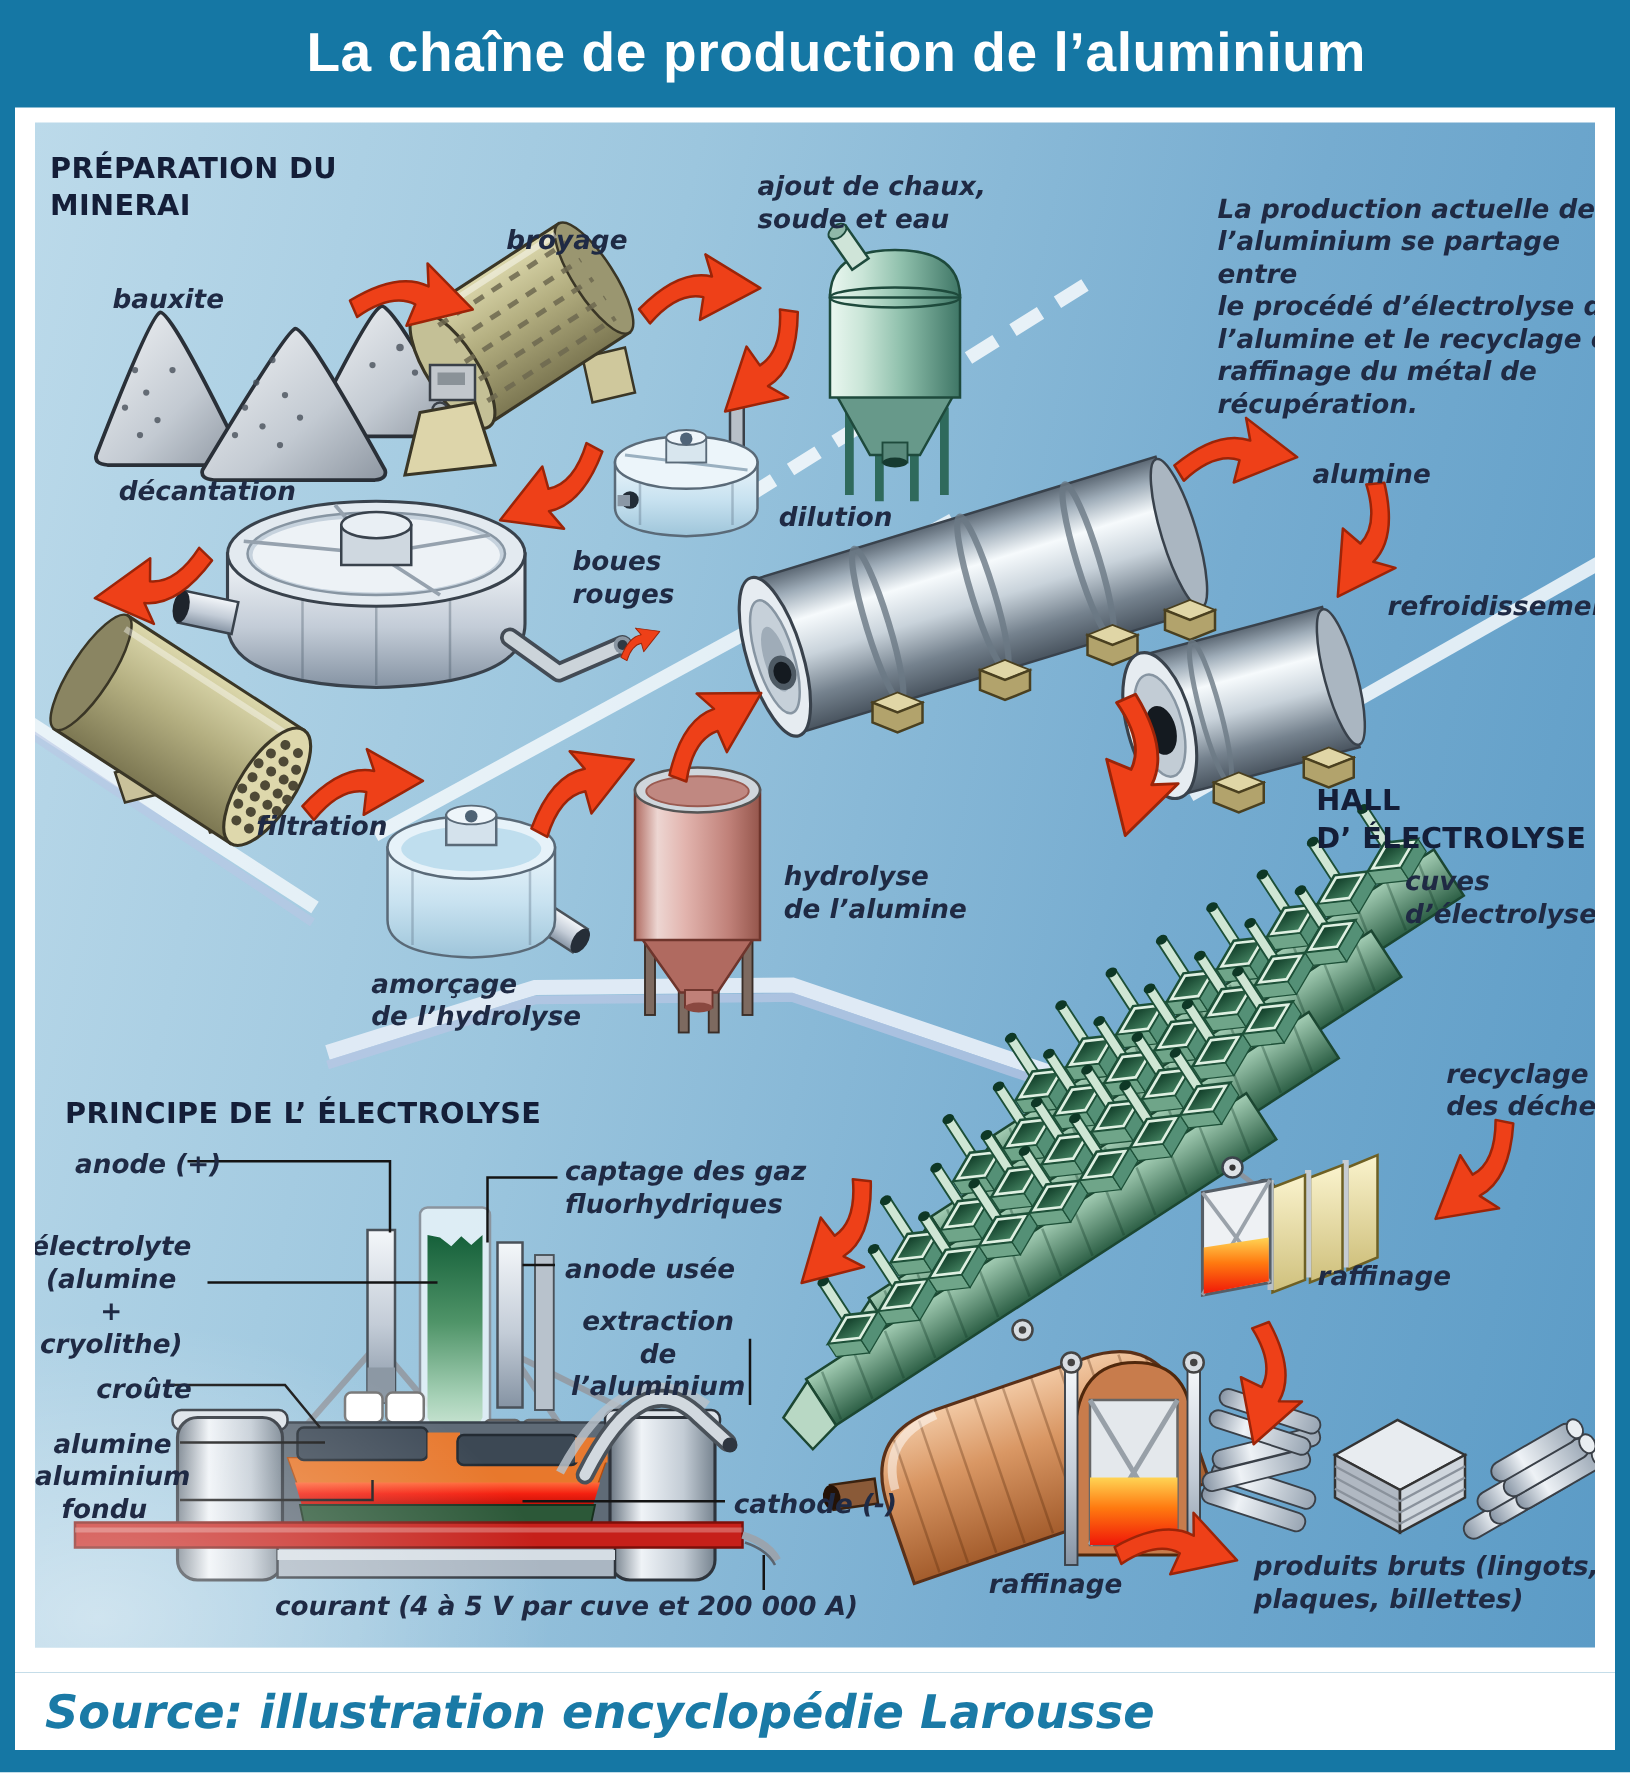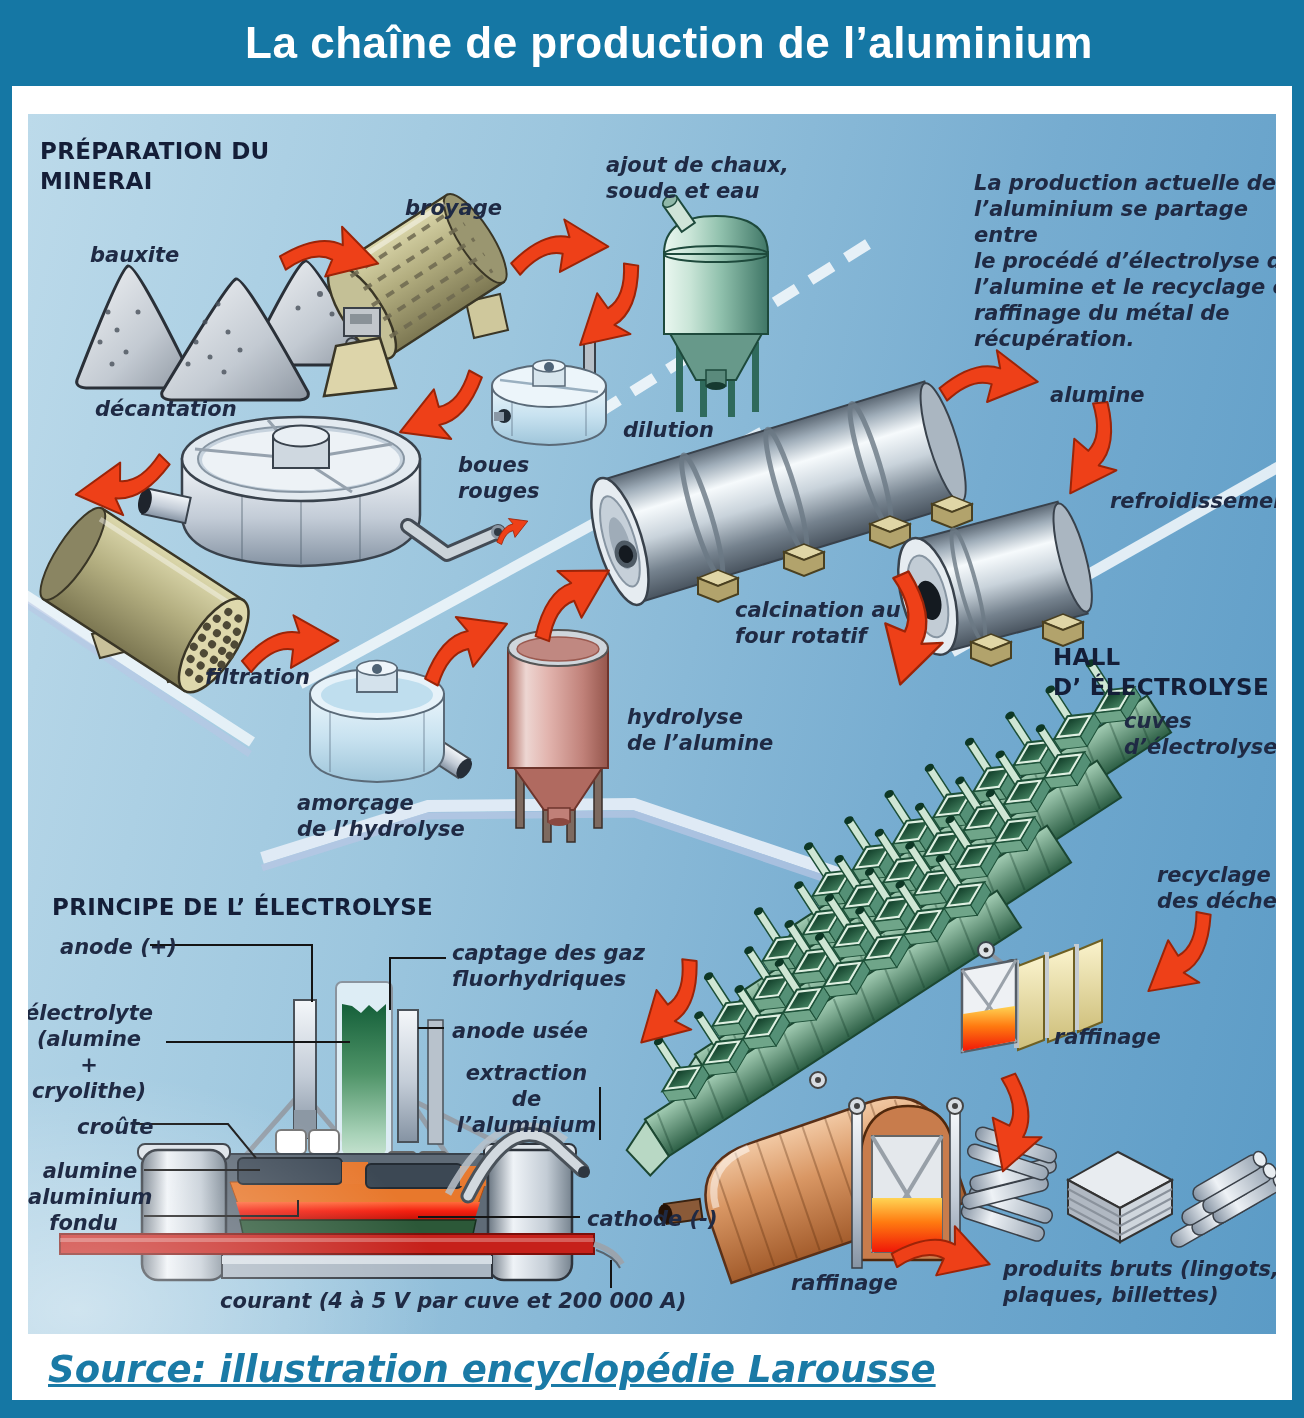--- a/index.html
+++ b/index.html
@@ -2,34 +2,34 @@
 <html><head>
 <meta charset="utf-8">
 <style>
   html,body{margin:0;padding:0;background:#fff;}
   .page{position:relative;width:1304px;height:1418px;background:#1577a4;overflow:hidden;
         font-family:"DejaVu Sans",sans-serif;padding-left:34px;}
   .banner{position:absolute;left:0;top:0;width:100%;height:86px;display:flex;
           align-items:center;justify-content:center;}
   .banner h1{margin:0;font:700 44px "Liberation Sans",sans-serif;color:#ffffff;letter-spacing:.5px;}
   .panel{position:absolute;left:12px;top:86px;width:1280px;height:1252px;background:#ffffff;}
-  .canvas{position:absolute;left:16px;top:28px;width:1248px;height:1220px;overflow:hidden;
+  .canvas{position:absolute;left:16px;top:12px;width:1248px;height:1220px;overflow:hidden;
           background:linear-gradient(103deg,#bcdaea 0%,#9cc6de 35%,#76acd0 68%,#5b9bc6 100%);}
   .canvas::after{content:"";position:absolute;inset:0;
           background:radial-gradient(520px 340px at 4% 98%,rgba(255,255,255,.45),rgba(255,255,255,0) 70%);}
   .scene{position:absolute;left:-28px;top:-102px;width:1304px;height:1418px;}
   .scene svg{position:absolute;left:0;top:0;}
   .lbl{position:absolute;font:600 italic 21px "DejaVu Sans",sans-serif;color:#1f2a44;
        line-height:1.24;white-space:pre-line;z-index:5;}
   .hdr{font:700 23px "DejaVu Sans",sans-serif;font-style:normal;color:#141e38;
        line-height:1.32;letter-spacing:.3px;}
   .r{text-align:center;}
   .sourcebar{position:absolute;left:12px;top:1338px;width:1280px;height:62px;background:#ffffff;
        display:flex;align-items:center;}
-  .sourcebar span{margin-left:36px;font:700 italic 37px "DejaVu Sans",sans-serif;color:#1a7aa6;text-decoration:underline;}
+  .sourcebar span{margin-left:24px;font:700 italic 37px "DejaVu Sans",sans-serif;color:#1a7aa6;}
   .arrow{fill:#ee4018;stroke:#9c2408;stroke-width:2;stroke-linejoin:round;}
   .ptr{stroke:#141414;stroke-width:2;fill:none;}
 </style>
 </head>
 <body>
 
 <div class="page">
 
   <div class="banner">
     <h1>La chaîne de production de l’aluminium</h1>
@@ -617,22 +617,20 @@
 soude et eau</div>
       <div class="lbl" style="left:623px;top:405px">dilution</div>
       <div class="lbl" style="left:95px;top:384px">décantation</div>
       <div class="lbl" style="left:458px;top:440px">boues
 rouges</div>
       <div class="lbl" style="left:205px;top:652px">filtration</div>
       <div class="lbl" style="left:627px;top:692px">hydrolyse
 de l’alumine</div>
       <div class="lbl" style="left:297px;top:778px">amorçage
 de l’hydrolyse</div>
-      <div class="lbl" style="left:735px;top:585px">calcination au
-four rotatif</div>
       <div class="lbl" style="left:1050px;top:370px">alumine</div>
       <div class="lbl" style="left:1110px;top:476px">refroidissement</div>
       <div class="lbl" style="left:1124px;top:696px">cuves
 d’électrolyse</div>
       <div class="lbl hdr" style="left:1053px;top:630px">HALL
 D’ ÉLECTROLYSE</div>
       <div class="lbl" style="left:1157px;top:850px">recyclage
 des déchets</div>
       <div class="lbl" style="left:1054px;top:1012px">raffinage</div>
       <div class="lbl" style="left:791px;top:1258px">raffinage</div>

